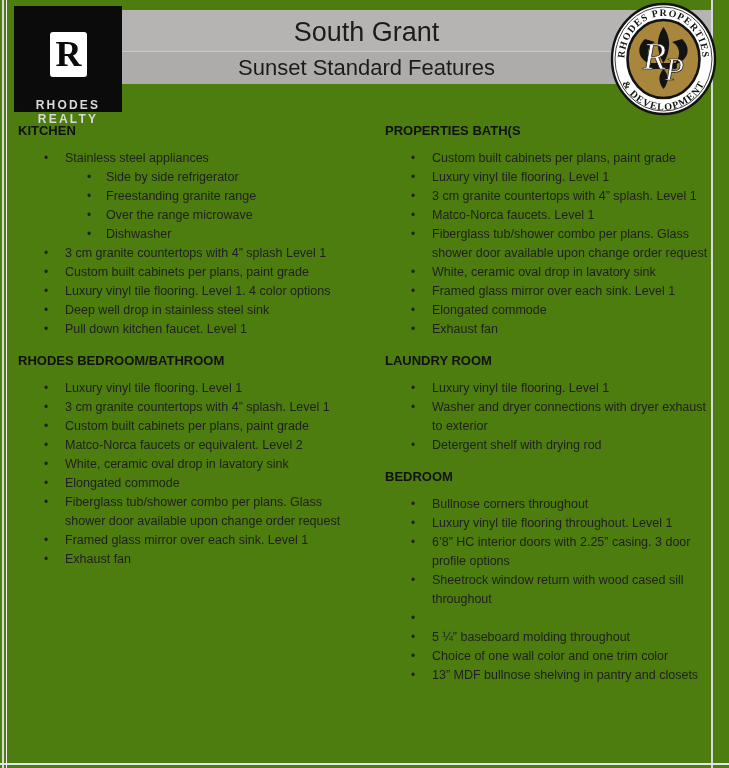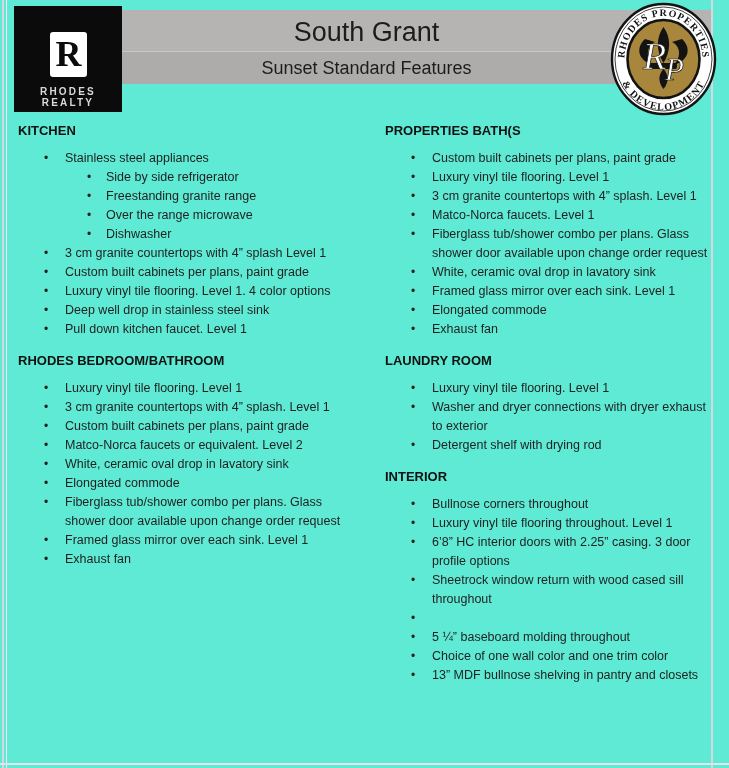--- a/index.html
+++ b/index.html
@@ -1,17 +1,17 @@
 <!DOCTYPE html>
 <html><head>
 <meta charset="utf-8">
 <style>
   html,body{margin:0;padding:0;background:#fbfbfc;}
   .page{
-    position:relative;width:729px;height:768px;background:#5eead4;
+    position:relative;width:729px;height:768px;background:#4d7c0f;
     font-family:"Liberation Sans","DejaVu Sans",sans-serif;
     color:#1f1f1f;overflow:hidden;
   }
   
   .edge{position:absolute;background:#d7d7df;}
   .edge.l1{left:2px;top:0;width:2px;height:768px;}
   .edge.l2{left:6px;top:0;width:1px;height:768px;background:#ececf2;}
   .edge.r1{left:711px;top:0;width:2px;height:768px;}
   .edge.b1{left:0;top:763px;width:729px;height:2px;background:#e3e3ea;}
 
@@ -22,29 +22,29 @@
   }
   .logo-left .rbox{
     position:absolute;left:36px;top:26px;width:37px;height:45px;
     background:#ffffff;border-radius:3px;
   }
   .logo-left .rletter{
     font-family:"Liberation Serif","DejaVu Serif",serif;
     font-size:36px;line-height:45px;color:#0b0b0b;font-weight:bold;
   }
   .logo-left .lname{
-    position:absolute;left:0;right:0;top:80px;color:#d9d9d9;
-    font-size:10px;letter-spacing:2.2px;font-weight:bold;
+    position:absolute;left:0;right:0;top:92px;color:#d9d9d9;
+    font-size:12px;letter-spacing:2.2px;font-weight:bold;
   }
   .banner{position:absolute;left:122px;top:10px;width:589px;height:74px;z-index:1;}
   .banner .top{height:41px;background:#b6b3b3;}
   .banner .bot{height:32px;background:#aeabab;border-top:1px solid #c9c7c7;}
   .banner .txt{position:absolute;left:0;width:489px;text-align:center;color:#1c1c1c;}
   .banner .title{top:3px;font-size:27px;line-height:38px;}
-  .banner .subtitle{top:43px;font-size:18px;line-height:30px;}
+  .banner .subtitle{top:43px;font-size:22px;line-height:30px;}
   .badge{position:absolute;left:610px;top:2px;width:107px;height:114px;z-index:4;}
 
   
   .col{position:absolute;top:121px;font-size:12.5px;line-height:19px;}
   .col0{left:18px;width:362px;}
   .col1{left:385px;width:340px;}
   .sec-heading{
     font-size:13px;font-weight:bold;
     line-height:19px;color:#111;
   }
@@ -241,21 +241,21 @@
         </div>
         <div class="item lvl1">
           <span class="bullet">•</span>
           <span class="itext">Washer and dryer connections with dryer exhaust<br>to exterior</span>
         </div>
         <div class="item lvl1">
           <span class="bullet">•</span>
           <span class="itext">Detergent shelf with drying rod</span>
         </div>
       </div>
-      <div class="sec-heading not-first">INTERIOR</div>
+      <div class="sec-heading not-first">BEDROOM</div>
       <div class="sec-items">
         <div class="item lvl1">
           <span class="bullet">•</span>
           <span class="itext">Bullnose corners throughout</span>
         </div>
         <div class="item lvl1">
           <span class="bullet">•</span>
           <span class="itext">Luxury vinyl tile flooring throughout. Level 1</span>
         </div>
         <div class="item lvl1">

